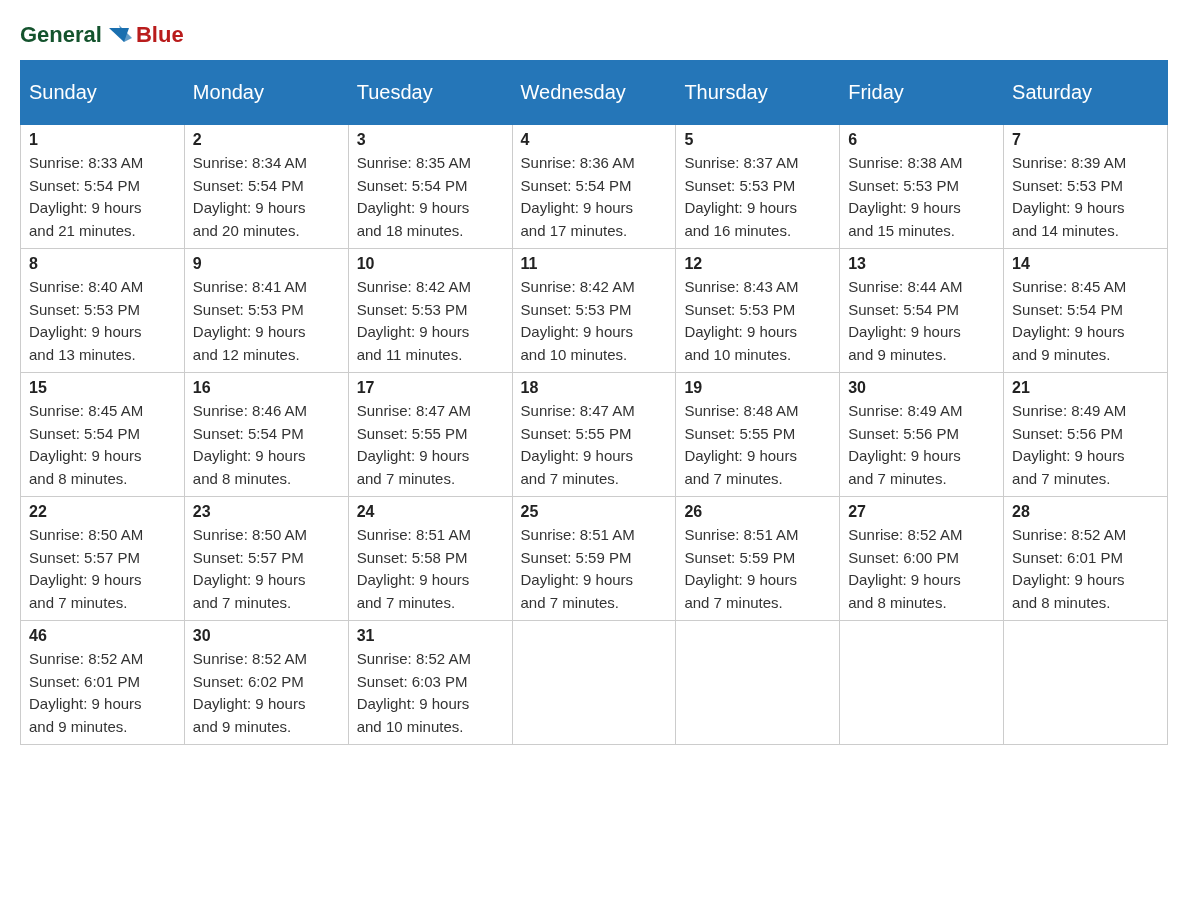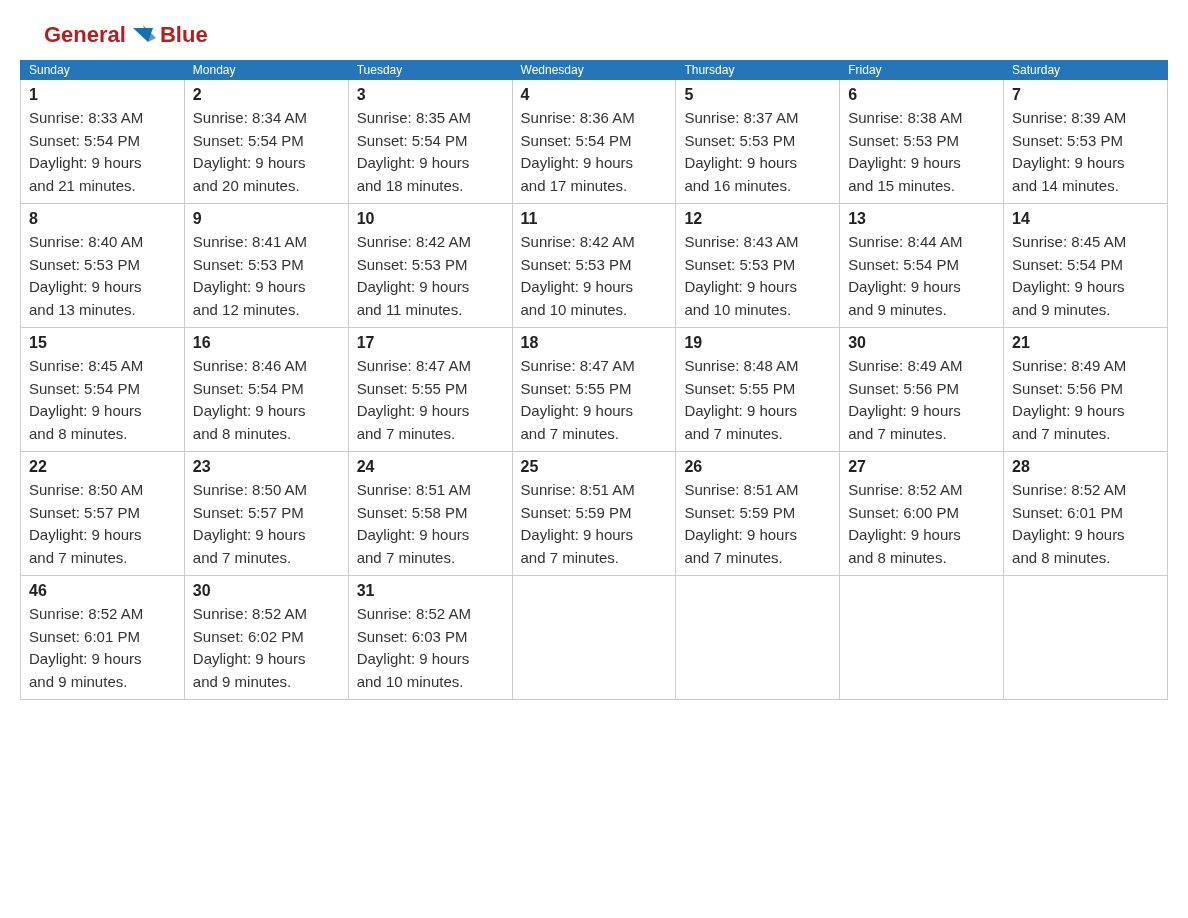--- a/index.html
+++ b/index.html
@@ -16,21 +16,21 @@
       align-items: flex-start;
       margin-bottom: 10px;
     }
     .logo {
       display: flex;
       align-items: center;
       font-size: 22px;
       font-weight: bold;
       color: #333;
     }
-    .logo-general { color: #b91c1c; margin-left: 24px; }
+    .logo-general { color: #14532d; }
     .logo-blue { color: #b91c1c; }
     .logo-icon {
       width: 30px;
       height: 30px;
       margin: 0 2px;
     }
     .title-block {
       text-align: right;
     }
     .month-year {
@@ -45,23 +45,23 @@
       margin-top: 4px;
     }
     .calendar {
       width: 100%;
       border-collapse: collapse;
       margin-top: 10px;
     }
     .calendar th {
       background-color: #2576b8;
       color: #fff;
-      font-size: 12px;
+      font-size: 20px;
       font-weight: normal;
-      padding: 2px 8px;
+      padding: 20px 8px;
       text-align: left;
       border: 1px solid #2576b8;
     }
     .calendar td {
       vertical-align: top;
       padding: 6px 8px;
       border: 1px solid #ccc;
       width: 14.28%;
       font-size: 13px;
       color: #333;

